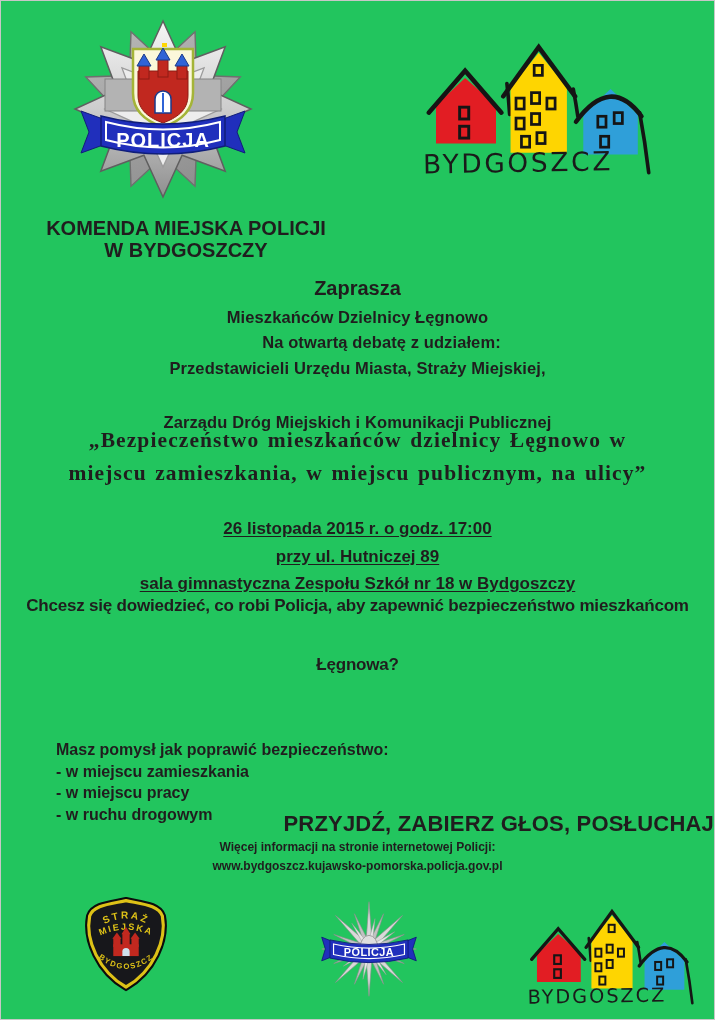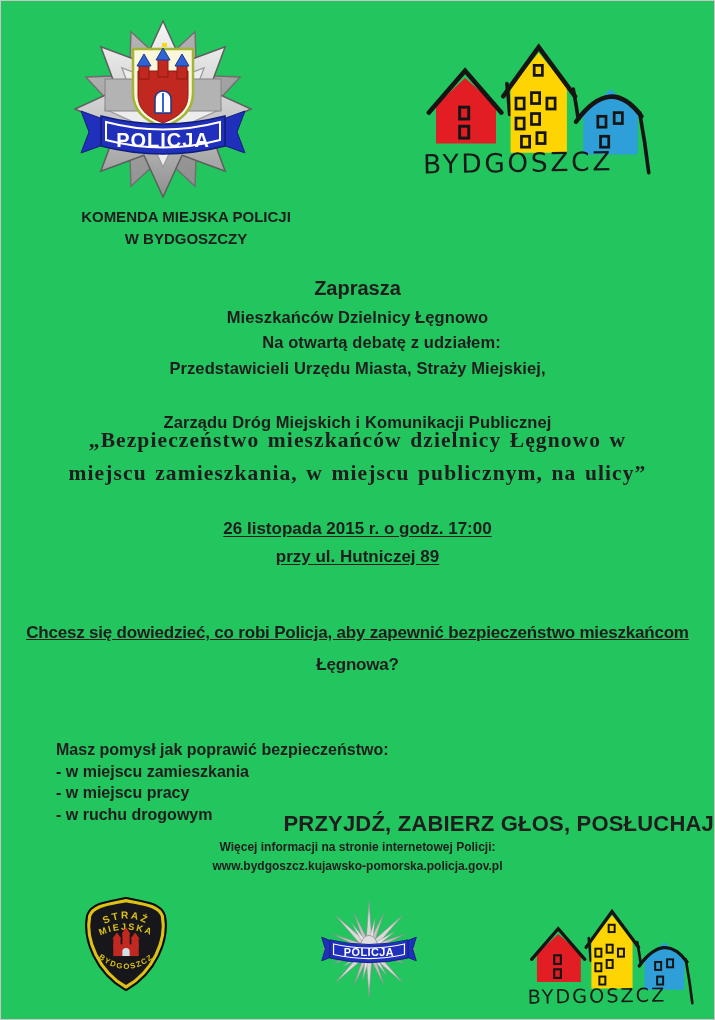--- a/index.html
+++ b/index.html
@@ -28,22 +28,22 @@
   .fs17u { font-size: 17px; text-decoration: underline; text-underline-offset: 2px; }
   .fs17q { font-size: 17px; letter-spacing: -0.2px; }
   .ideas {
     position: absolute; left: 55px; top: 738px;
     font-weight: bold; font-size: 16px; line-height: 21.5px;
     text-align: left; color:#201d1e;
   }
   .cta { font-size: 22px; letter-spacing: .2px; }
   .small13 { font-size: 12px; }
   .org {
-    position: absolute; left: 35px; top: 205px; width: 300px;
-    text-align: center; font-weight: bold; font-size: 15px;
+    position: absolute; left: 35px; top: 216px; width: 300px;
+    text-align: center; font-weight: bold; font-size: 20px;
     line-height: 22px; color:#201d1e;
   }
 </style>
 </head>
 <body>
 
 <div class="page">
 
   <svg class="abs" style="left:72px; top:18px;" width="180" height="180" viewBox="0 0 180 180" aria-hidden="true">
     <defs>
@@ -127,22 +127,23 @@
   <div class="cline fs16" style="top:307px;">Mieszkańców Dzielnicy Łęgnowo</div>
   <div class="cline fs16" style="top:332px;padding-left:48px;">Na otwartą debatę z udziałem:</div>
   <div class="cline fs16" style="top:358px;">Przedstawicieli Urzędu Miasta, Straży Miejskiej,</div>
   <div class="cline fs16" style="top:384px;margin-top:28px;">Zarządu Dróg Miejskich i Komunikacji Publicznej</div>
 
   <div class="cline serifq" style="top:427px;">„Bezpieczeństwo mieszkańców dzielnicy Łęgnowo w</div>
   <div class="cline serifq" style="top:460px;">miejscu zamieszkania, w miejscu publicznym, na ulicy”</div>
 
   <div class="cline fs17u" style="top:518px;">26 listopada 2015 r. o godz. 17:00</div>
   <div class="cline fs17u" style="top:546px;">przy ul. Hutniczej 89</div>
-
-  <div class="cline fs17q" style="top:622px;text-decoration:underline;">Chcesz się dowiedzieć, co robi Policja, aby zapewnić bezpieczeństwo mieszkańcom</div>
+  <div class="cline fs17u" style="top:573px;">sala gimnastyczna Zespołu Szkół nr 18 w Bydgoszczy</div>
+
+  <div class="cline fs17q" style="top:595px;">Chcesz się dowiedzieć, co robi Policja, aby zapewnić bezpieczeństwo mieszkańcom</div>
   <div class="cline fs17q" style="top:654px;">Łęgnowa?</div>
 
   <div class="ideas">
     <div>Masz pomysł jak poprawić bezpieczeństwo:</div>
     <div>- w miejscu zamieszkania</div>
     <div>- w miejscu pracy</div>
     <div>- w ruchu drogowym</div>
   </div>
 
   <div class="cline cta" style="top:810px;text-align:right;">PRZYJDŹ, ZABIERZ GŁOS, POSŁUCHAJ</div>

